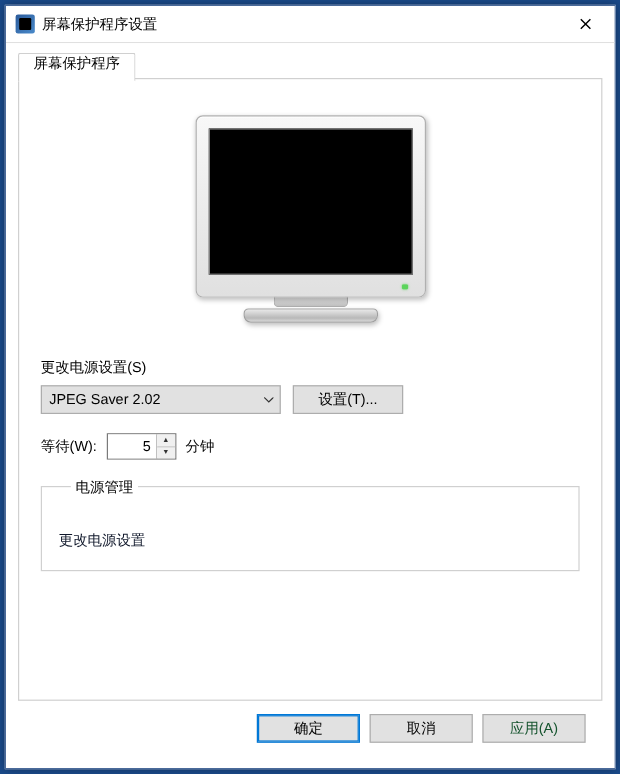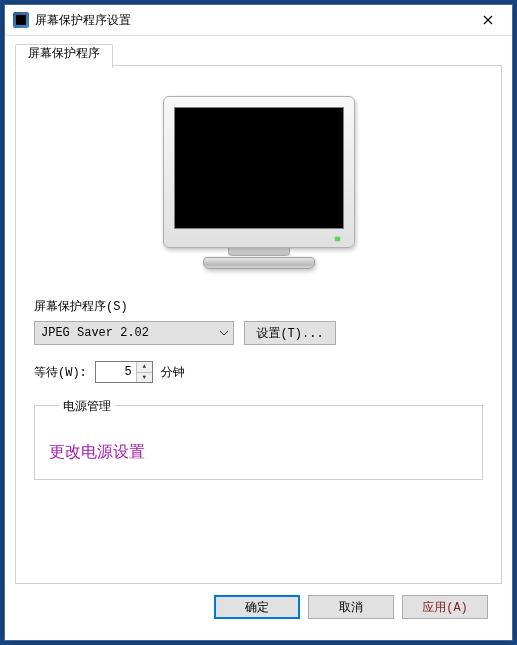--- a/index.html
+++ b/index.html
@@ -14,21 +14,20 @@
     position: relative;
     width: 509px;
     height: 637px;
     margin: 4px;
     background: #ffffff;
     border: 1px solid #4a6a9a;
     box-shadow: 0 0 8px rgba(0,0,0,0.4);
     display: flex;
     flex-direction: column;
     box-sizing: border-box;
-    font-family: Liberation Mono, monospace;
   }
   .titlebar {
     height: 30px;
     display: flex;
     align-items: center;
     padding: 0 2px 0 8px;
     background: #ffffff;
     border-bottom: 1px solid #e0e0e0;
   }
   .titlebar .title-icon {
@@ -275,22 +274,22 @@
     padding: 0 4px;
     font-size: 12px;
   }
   .group-box .desc {
     font-size: 12px;
     line-height: 1.6;
   }
   .link {
     display: inline-block;
     margin-top: 20px;
-    color: #a21caf;
-    font-size: 16px;
+    color: #0f172a;
+    font-size: 12px;
     cursor: pointer;
   }
   .dialog-buttons {
     height: 46px;
     display: flex;
     align-items: center;
     justify-content: flex-end;
     padding: 0 14px;
     gap: 8px;
     background: #ffffff;
@@ -303,21 +302,21 @@
     font-size: 12px;
     font-family: inherit;
     cursor: pointer;
   }
   .dlg-btn.default {
     border: 1px solid #0078d7;
     outline: 1px solid #0078d7;
     outline-offset: -2px;
   }
   .dlg-btn[disabled] {
-    color: #7f1d1d;
+    color: #14532d;
     cursor: default;
   }
 </style>
 </head>
 <body>
 
 <div class="window">
   <div class="titlebar">
     <span class="title-icon"></span>
     <span class="title-text">屏幕保护程序设置</span>
@@ -342,21 +341,21 @@
         <div class="monitor">
           <div class="monitor-frame">
             <div class="monitor-screen"></div>
             <div class="monitor-led"></div>
           </div>
           <div class="monitor-stand"></div>
           <div class="monitor-base"></div>
         </div>
       </div>
 
-      <div class="section-label">屏幕保护程序(S)</div>
+      <div class="section-label">更改电源设置(S)</div>
 
       <div class="row">
         <div class="select-wrap">
           <span class="select-text">JPEG Saver 2.02</span>
           <span class="select-arrow">
             <svg width="8" height="5" viewBox="0 0 8 5">
                 <path d="M0 0 L4 4 L8 0" stroke="#333" stroke-width="1" fill="none"></path>
               </svg>
           </span>
         </div>

